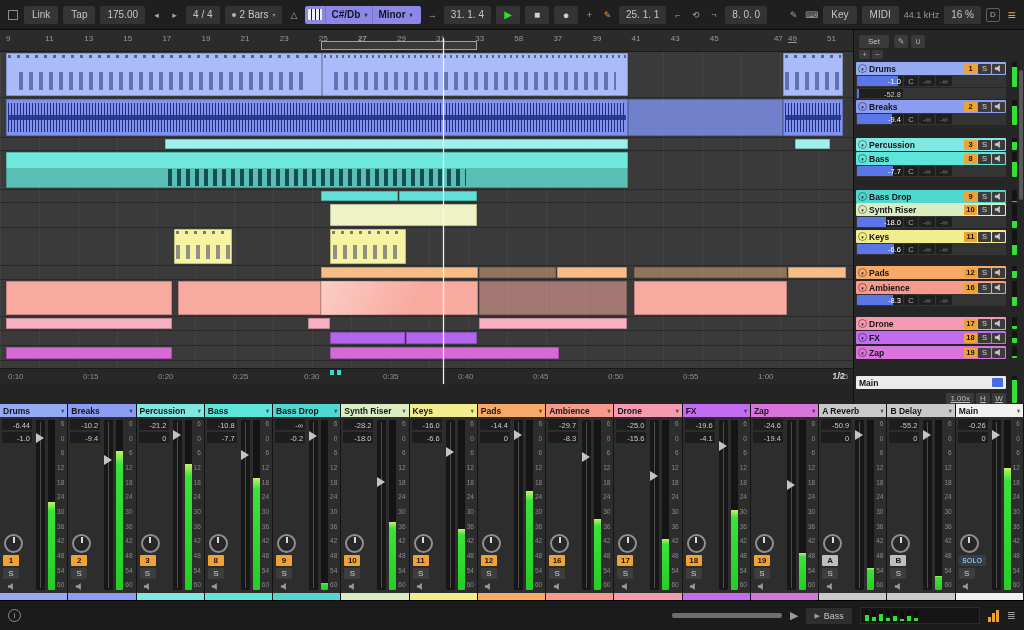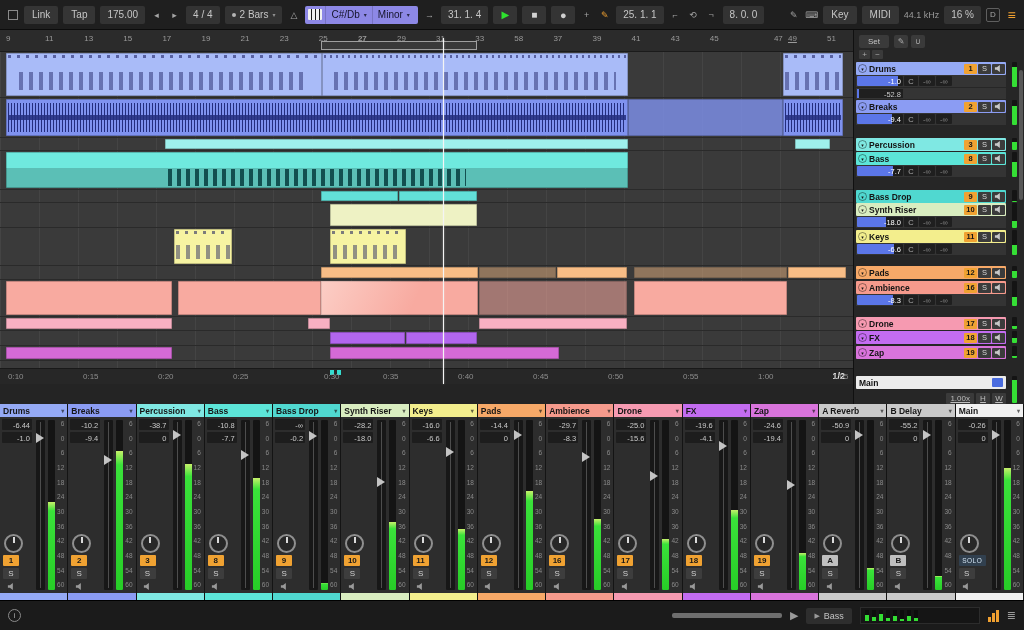--- a/index.html
+++ b/index.html
@@ -8,21 +8,21 @@
 
 #transport{position:absolute;top:0;left:0;right:0;height:30px;background:#1f1f1f;border-bottom:1px solid #0c0c0c;display:flex;align-items:center;padding:0 6px;gap:5px;font-size:10px;}
 .tp-ico{min-width:13px;height:16px;display:inline-flex;align-items:center;justify-content:center;color:#a5a5a5;font-size:9px;cursor:default;}
 .sq::before{content:"";width:8px;height:8px;border:1px solid #8a8a8a;display:block;}
 .tp-btn{background:#353535;border:none;border-radius:2px;height:18px;display:inline-flex;align-items:center;padding:0 8px;color:#c6c6c6;font-size:10px;}
 .tp-box{background:#333;border-radius:2px;height:18px;display:inline-flex;align-items:center;padding:0 7px;font-size:10px;color:#c6c6c6;white-space:nowrap;}
 .qdot{width:4px;height:4px;background:#b5b5b5;border-radius:50%;margin-right:4px;display:inline-block;}
 .caret{font-size:6px;margin-left:4px;color:#909090;font-style:normal;}
 .scale-group{display:flex;align-items:center;background:#8d88e6;border-radius:2px;height:18px;padding:0 3px;gap:0;}
 .piano-ico{width:14px;height:11px;border-radius:1px;background:repeating-linear-gradient(90deg,#f2f2f2 0 3px,#1c1c1c 3px 4px);margin-right:3px;}
-.scale-box{display:inline-flex;align-items:center;height:18px;padding:0 5px;color:#14142a;font-size:10px;font-weight:normal;border-left:1px solid rgba(0,0,0,.15);}
+.scale-box{display:inline-flex;align-items:center;height:18px;padding:0 5px;color:#14142a;font-size:10px;font-weight:bold;border-left:1px solid rgba(0,0,0,.15);}
 .scale-box:first-of-type{border-left:none;}
 .scale-box .caret{color:#2a2a4a;}
 .t-box{width:24px;height:18px;background:#343434;border-radius:2px;display:inline-flex;align-items:center;justify-content:center;}
 .t-play{color:#2ee22e;font-size:10px;}
 .t-stop{color:#d2d2d2;font-size:10px;}
 .t-rec{color:#cfcfcf;font-size:11px;}
 .draw{color:#f0a030;}
 .menu{color:#f0a030;font-size:14px;}
 .dbox{border:1px solid #5f5f5f;border-radius:2px;font-size:8px;color:#a8a8a8;width:14px;height:14px;}
 .tp-plain{font-size:9px;color:#9a9a9a;white-space:nowrap;}
@@ -283,21 +283,21 @@
         </div>
       </div>
     <div id="time-ruler">
       <span class="locator" style="left:330px"></span>
       <span class="locator" style="left:337px"></span>
       <span id="zoom-frac">1/2</span>
     <span class="time-num" style="left: 8px;">0:10</span>
         <span class="time-num" style="left: 83px;">0:15</span>
         <span class="time-num" style="left: 158px;">0:20</span>
         <span class="time-num" style="left: 233px;">0:25</span>
-        <span class="time-num" style="left: 324px;">0:30</span>
+        <span class="time-num" style="left: 304px;">0:30</span>
         <span class="time-num" style="left: 383px;">0:35</span>
         <span class="time-num" style="left: 458px;">0:40</span>
         <span class="time-num" style="left: 533px;">0:45</span>
         <span class="time-num" style="left: 608px;">0:50</span>
         <span class="time-num" style="left: 683px;">0:55</span>
         <span class="time-num" style="left: 758px;">1:00</span>
         <span class="time-num" style="left: 833px;">1:05</span>
       </div>
     <div id="below-ruler"></div>
     <div id="playhead"></div>
@@ -654,21 +654,21 @@
       </div>
       <div class="strip-footer" style="background: rgb(139, 156, 243);"></div>
     </div>
     <div class="strip">
       <div class="strip-hdr" style="background: rgb(127, 232, 227);">
         <span class="sh-name">Percussion</span>
         <span class="sh-arrow">▾</span>
       </div>
       <div class="strip-body">
         <div class="strip-left">
-          <div class="vbox">-38.7</div>
+          <div class="vbox">-21.2</div>
           <div class="vbox">0</div>
           <div class="sp"></div>
           <div class="knob">
             <i></i>
           </div>
           <div class="nbox">3</div>
           <div class="sbox">S</div>
           <div class="spkbox">
             <svg width="9" height="9" viewBox="0 0 10 10">
               <path d="M1 3.5h2.2L6.5 1v8L3.2 6.5H1z" fill="currentColor"></path>

